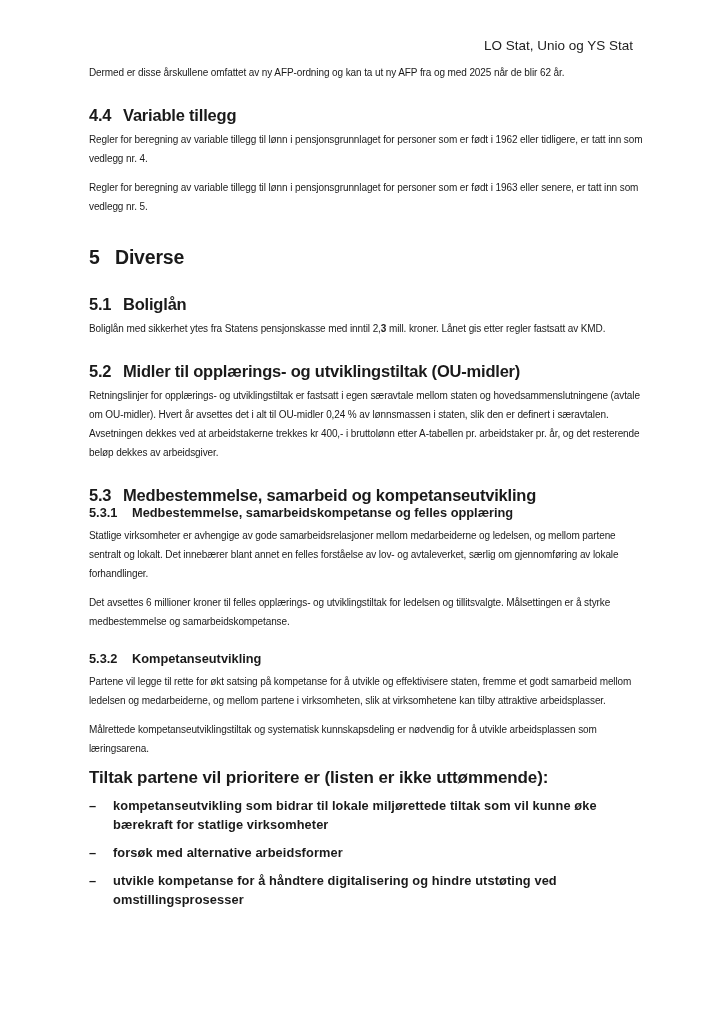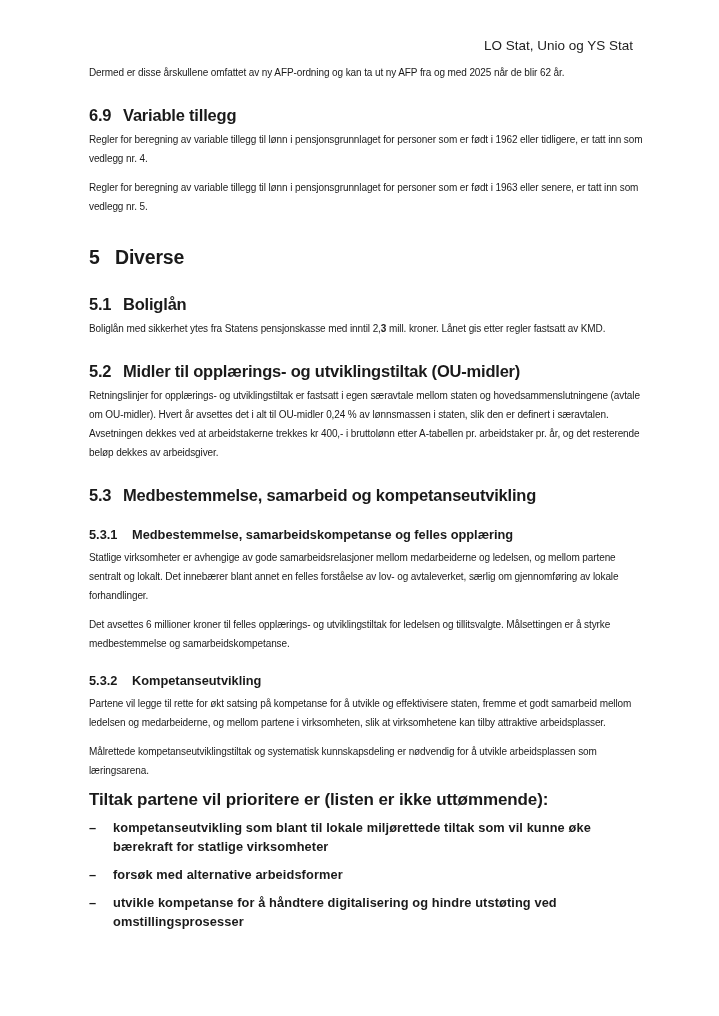--- a/index.html
+++ b/index.html
@@ -28,21 +28,21 @@
 
 <div class="page">
 
   <div class="header">LO Stat, Unio og YS Stat</div>
 
   <div class="content">
 
     <p>Dermed er disse årskullene omfattet av ny AFP-ordning og kan ta ut ny AFP fra og med 2025 når de blir 62 år.</p>
 
     <h2 style="margin-top:24px;">
-      <span class="num">6.9</span><span>Variable tillegg</span>
+      <span class="num">4.4</span><span>Variable tillegg</span>
     </h2>
     <p style="margin-top:5px;">Regler for beregning av variable tillegg til lønn i pensjonsgrunnlaget for personer som er født i 1962 eller tidligere, er tatt inn som vedlegg nr. 4.</p>
     <p class="pgap">Regler for beregning av variable tillegg til lønn i pensjonsgrunnlaget for personer som er født i 1963 eller senere, er tatt inn som vedlegg nr. 5.</p>
 
     <h1 style="margin-top:30px;">
       <span class="num">5</span><span>Diverse</span>
     </h1>
 
     <h2 style="margin-top:26px;">
       <span class="num">5.1</span><span>Boliglån</span>
@@ -51,33 +51,33 @@
 
     <h2 style="margin-top:24px;">
       <span class="num">5.2</span><span>Midler til opplærings- og utviklingstiltak (OU-midler)</span>
     </h2>
     <p style="margin-top:5px;">Retningslinjer for opplærings- og utviklingstiltak er fastsatt i egen særavtale mellom staten og hovedsammenslutningene (avtale om OU-midler). Hvert år avsettes det i alt til OU-midler 0,24 % av lønnsmassen i staten, slik den er definert i særavtalen. Avsetningen dekkes ved at arbeidstakerne trekkes kr 400,- i bruttolønn etter A-tabellen pr. arbeidstaker pr. år, og det resterende beløp dekkes av arbeidsgiver.</p>
 
     <h2 style="margin-top:24px;">
       <span class="num">5.3</span><span>Medbestemmelse, samarbeid og kompetanseutvikling</span>
     </h2>
 
-    <h3 style="margin-top:22px;">
+    <h3 style="">
       <span class="num">5.3.1</span><span>Medbestemmelse, samarbeidskompetanse og felles opplæring</span>
     </h3>
     <p style="margin-top:6px;">Statlige virksomheter er avhengige av gode samarbeidsrelasjoner mellom medarbeiderne og ledelsen, og mellom partene sentralt og lokalt. Det innebærer blant annet en felles forståelse av lov- og avtaleverket, særlig om gjennomføring av lokale forhandlinger.</p>
     <p class="pgap">Det avsettes 6 millioner kroner til felles opplærings- og utviklingstiltak for ledelsen og tillitsvalgte. Målsettingen er å styrke medbestemmelse og samarbeidskompetanse.</p>
 
     <h3 style="margin-top:20px;">
       <span class="num">5.3.2</span><span>Kompetanseutvikling</span>
     </h3>
     <p style="margin-top:6px;">Partene vil legge til rette for økt satsing på kompetanse for å utvikle og effektivisere staten, fremme et godt samarbeid mellom ledelsen og medarbeiderne, og mellom partene i virksomheten, slik at virksomhetene kan tilby attraktive arbeidsplasser.</p>
     <p class="pgap">Målrettede kompetanseutviklingstiltak og systematisk kunnskapsdeling er nødvendig for å utvikle arbeidsplassen som læringsarena.</p>
     <p class="pgap bold-p">Tiltak partene vil prioritere er (listen er ikke uttømmende):</p>
 
     <ul class="bullets" style="margin-top:9px;">
-      <li><span class="dash">–</span><span>kompetanseutvikling som blant til lokale miljørettede tiltak som vil kunne øke bærekraft for statlige virksomheter</span></li>
+      <li><span class="dash">–</span><span>kompetanseutvikling som bidrar til lokale miljørettede tiltak som vil kunne øke bærekraft for statlige virksomheter</span></li>
       <li><span class="dash">–</span><span>forsøk med alternative arbeidsformer</span></li>
       <li><span class="dash">–</span><span>utvikle kompetanse for å håndtere digitalisering og hindre utstøting ved omstillingsprosesser</span></li>
     </ul>
 
   </div>
 </div>
 
 </body></html>

